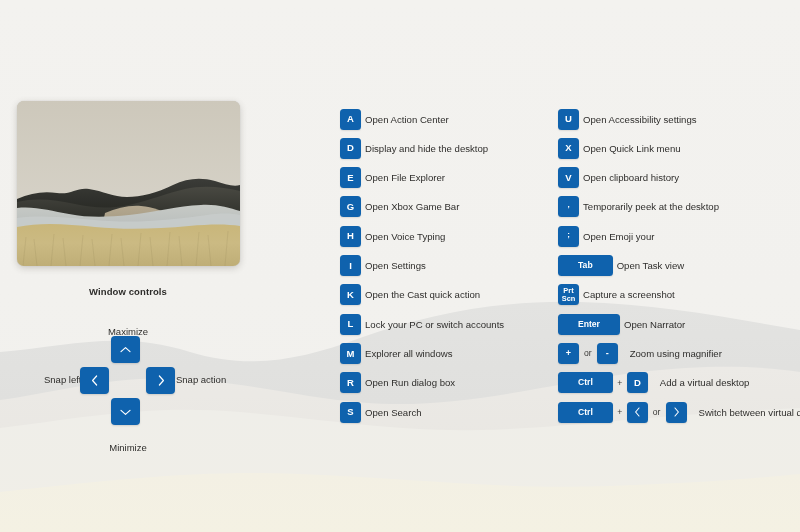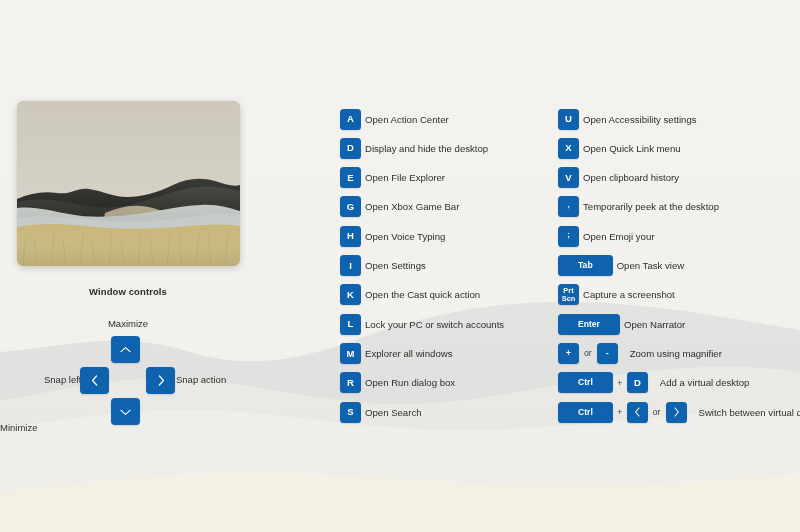--- a/index.html
+++ b/index.html
@@ -93,22 +93,22 @@
     font-size: 9.5px;
     color: #2e2d2b;
     white-space: nowrap;
   }
 
   .wc-max      { left: 111px; top: 26px; }
   .wc-min      { left: 111px; top: 88px; }
   .wc-left     { left: 80px;  top: 57px; }
   .wc-right    { left: 146px; top: 57px; }
 
-  .lbl-max   { left: 0px;   top: 8px;  width: 256px; text-align: center; }
-  .lbl-min   { left: 0px;   top: 112px; width: 256px; }
+  .lbl-max   { left: 0px;   top: 16px;  width: 256px; text-align: center; }
+  .lbl-min   { left: 0px;   top: 132px; width: 256px; text-align: center; }
   .lbl-left  { left: 44px;  top: 64px; }
   .lbl-right { left: 176px; top: 64px; }
 
   
   .col {
     position: absolute;
     top: 0;
   }
   .col-1 { left: 340px; width: 210px; }
   .col-2 { left: 558px; width: 242px; }

